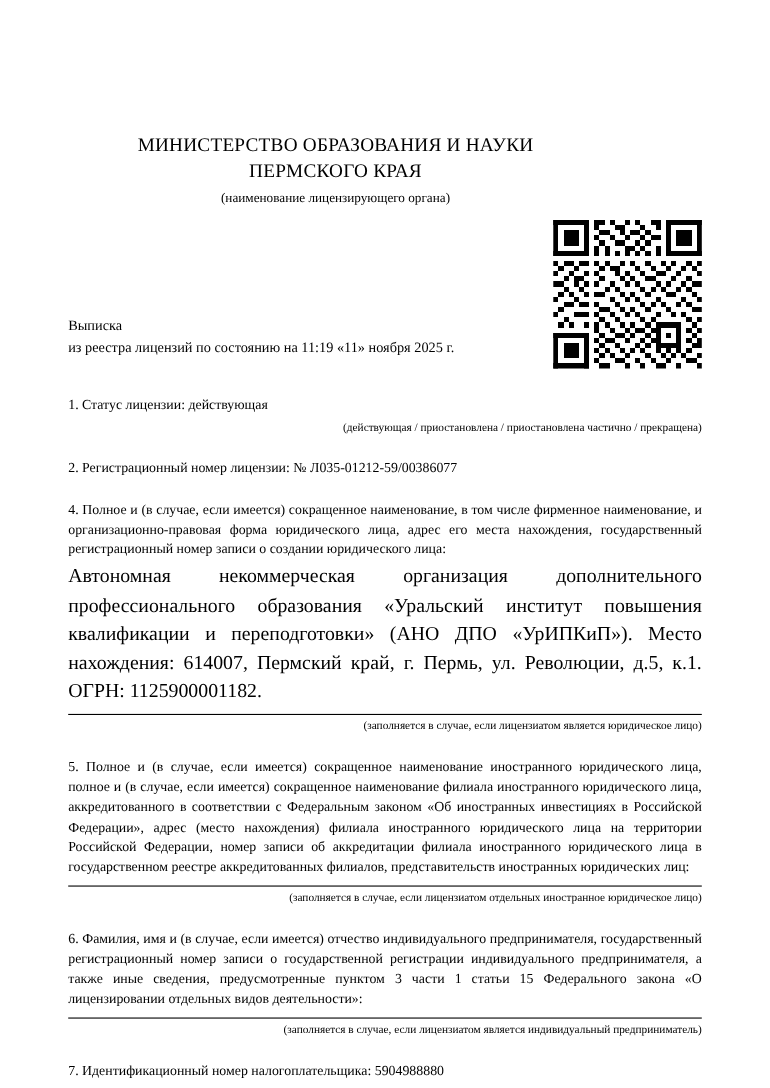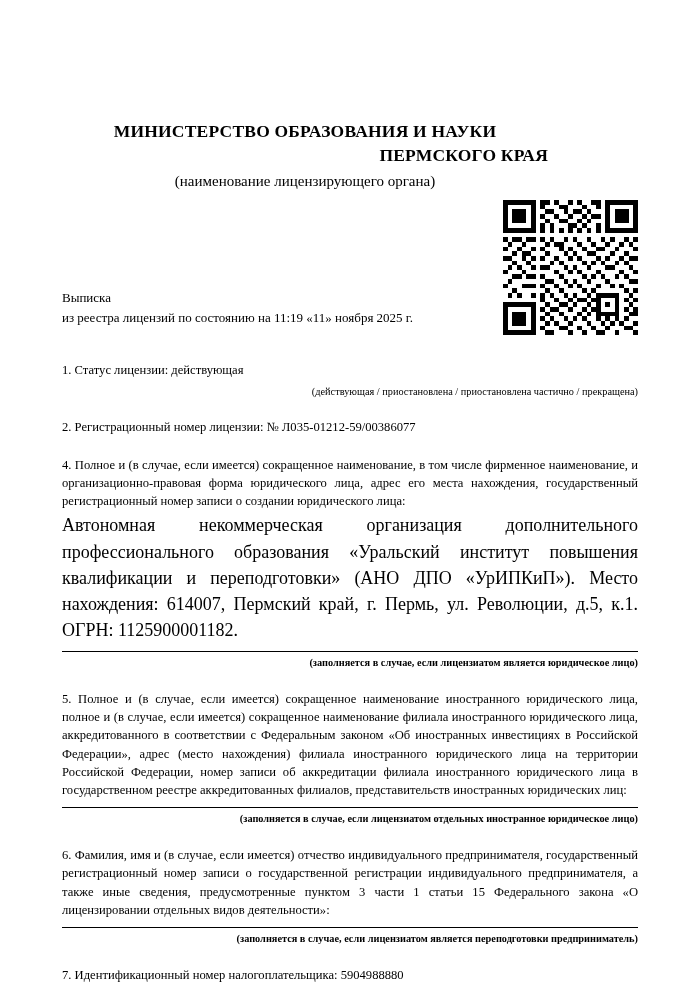--- a/index.html
+++ b/index.html
@@ -28,30 +28,30 @@
     top: 80px;
     right: 62px;
     width: 135px;
     height: 135px;
   }
   .qr-wrap svg { display:block; }
 
   .org-title {
     margin-top: 120px;
     text-align: center;
-    font-weight: bold;
+    font-weight: normal;
     font-size: 17.5px;
     line-height: 1.35;
     letter-spacing: 0.2px;
     padding: 0 90px 0 0;
   }
-  .org-title .line2 { display:block;text-align:right; }
+  .org-title .line2 { display:block; }
   .org-subtitle {
     text-align: center;
-    font-size: 15px;
+    font-size: 12px;
     margin-top: 6px;
     padding: 0 90px 0 0;
   }
 
   .doc-head {
     margin-top: 98px;
     text-align: left;
     font-size: 13px;
     line-height: 1.5;
   }
@@ -74,21 +74,21 @@
     line-height: 1.45;
     text-align: justify;
     margin-top: 2px;
   }
   .rule {
     border: none;
     border-top: 1px solid #000;
     margin: 8px 0 0 0;
     height: 0;
   }
-  .rule + .note { margin-top: 4px; font-weight: bold; }
+  .rule + .note { margin-top: 4px; }
 </style>
 </head>
 <body>
 
 <div class="page">
 
   <div class="qr-wrap">
     <svg width="135" height="135" viewBox="0 0 29 29" shape-rendering="crispEdges" aria-hidden="true">
       <rect width="29" height="29" fill="#ffffff"></rect>
       <g fill="#000000">
@@ -409,20 +409,20 @@
 
   <div class="sect">
     <div>5. Полное и (в случае, если имеется) сокращенное наименование иностранного юридического лица, полное и (в случае, если имеется) сокращенное наименование филиала иностранного юридического лица, аккредитованного в соответствии с Федеральным законом «Об иностранных инвестициях в Российской Федерации», адрес (место нахождения) филиала иностранного юридического лица на территории Российской Федерации, номер записи об аккредитации филиала иностранного юридического лица в государственном реестре аккредитованных филиалов, представительств иностранных юридических лиц:</div>
     <hr class="rule">
     <div class="note">(заполняется в случае, если лицензиатом отдельных иностранное юридическое лицо)</div>
   </div>
 
   <div class="sect">
     <div>6. Фамилия, имя и (в случае, если имеется) отчество индивидуального предпринимателя, государственный регистрационный номер записи о государственной регистрации индивидуального предпринимателя, а также иные сведения, предусмотренные пунктом 3 части 1 статьи 15 Федерального закона «О лицензировании отдельных видов деятельности»:</div>
     <hr class="rule">
-    <div class="note">(заполняется в случае, если лицензиатом является переподготовки предприниматель)</div>
+    <div class="note">(заполняется в случае, если лицензиатом является индивидуальный предприниматель)</div>
   </div>
 
   <div class="sect">
     <div>7. Идентификационный номер налогоплательщика: 5904988880</div>
   </div>
 
 </div>
 
 </body></html>

